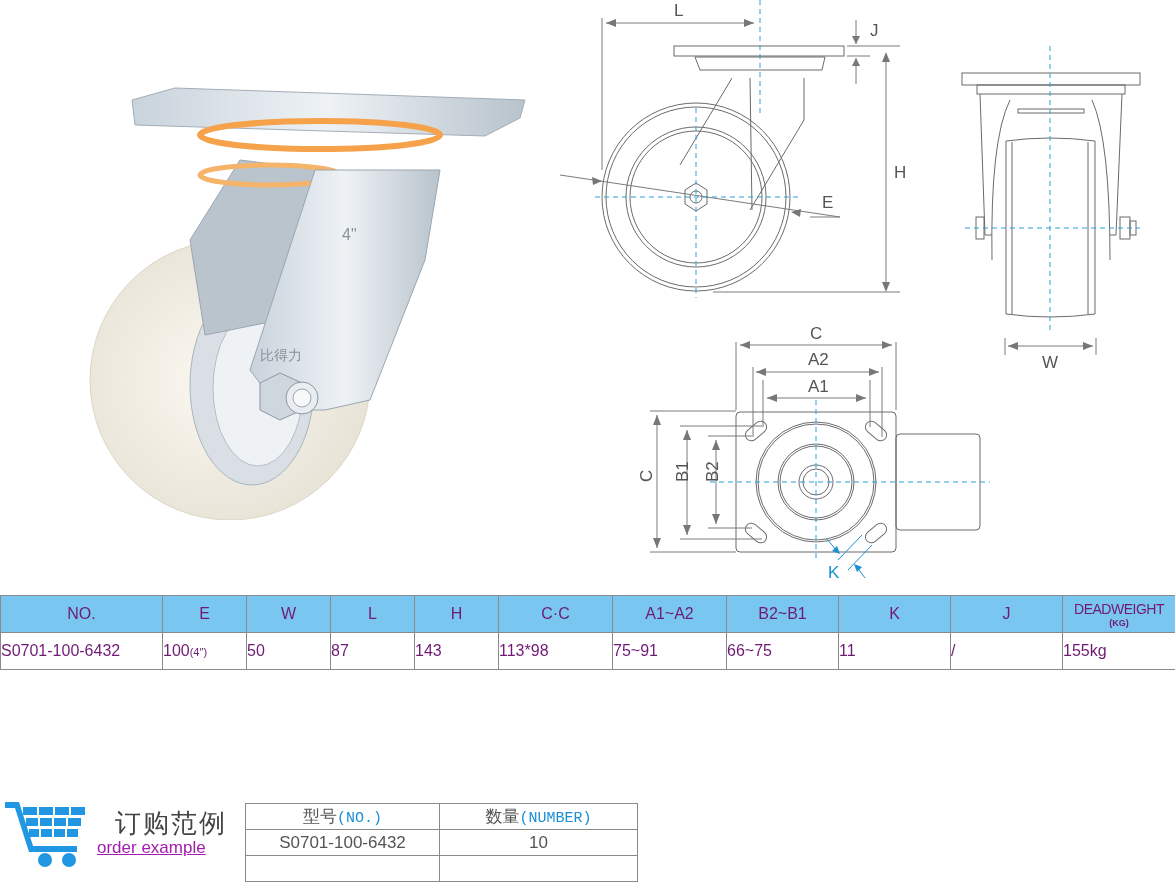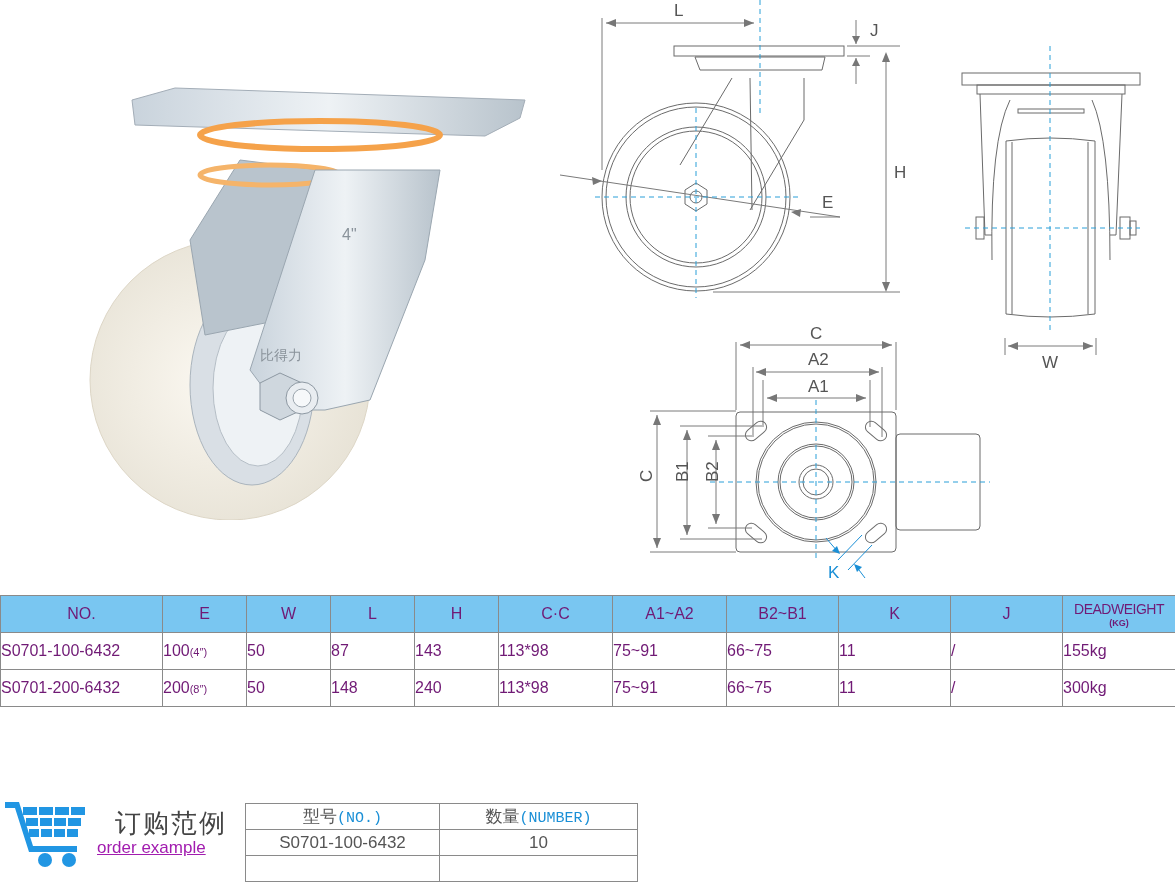--- a/index.html
+++ b/index.html
@@ -240,33 +240,20 @@
       <td>50</td>
       <td>87</td>
       <td>143</td>
       <td>113*98</td>
       <td>75~91</td>
       <td>66~75</td>
       <td>11</td>
       <td>/</td>
       <td>155kg</td>
     </tr>
-    <tr>
-      <td>S0701-200-6432</td>
-      <td><span>200</span><span class="sup-small">(8″)</span></td>
-      <td>50</td>
-      <td>148</td>
-      <td>240</td>
-      <td>113*98</td>
-      <td>75~91</td>
-      <td>66~75</td>
-      <td>11</td>
-      <td>/</td>
-      <td>300kg</td>
-    </tr>
   </tbody>
 </table>
 
 <svg class="abs" style="left:5px;top:800px" width="90" height="68" viewBox="0 0 90 68">
   <polygon points="0,2 14,2 28,46 72,46 72,52 24,52 10,8 0,8" fill="#2196e3"></polygon>
   <g fill="#2196e3">
     <rect x="18" y="7" width="14" height="8"></rect>
       <rect x="34" y="7" width="14" height="8"></rect>
       <rect x="50" y="7" width="14" height="8"></rect>
       <rect x="66" y="7" width="14" height="8"></rect>

